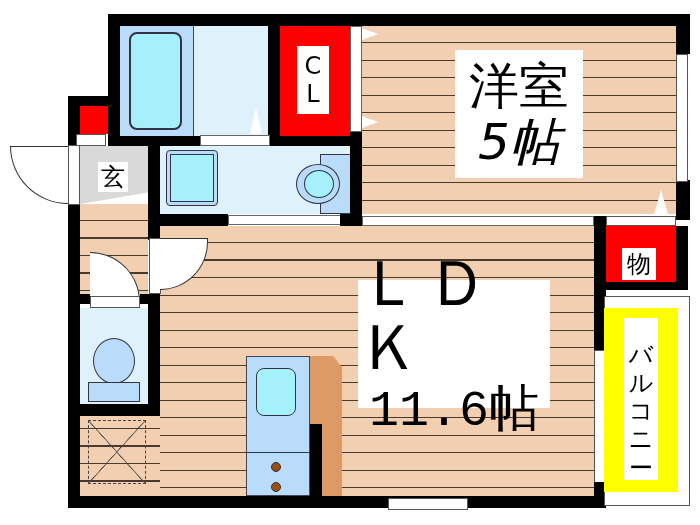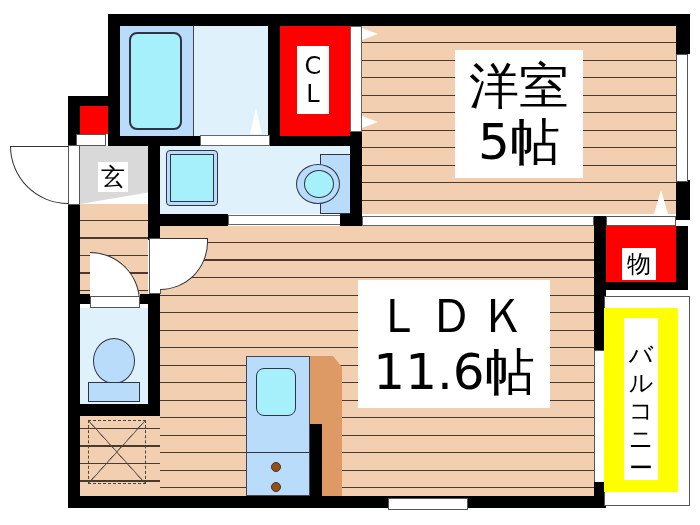--- a/index.html
+++ b/index.html
@@ -18,21 +18,21 @@
 <div class="wall" style="left:676px;top:14px;width:14px;height:40px;"></div>
 <div class="wall" style="left:676px;top:180px;width:14px;height:40px;"></div>
 <div class="wall" style="left:108px;top:14px;width:12px;height:136px;"></div>
 <div class="wall" style="left:68px;top:96px;width:52px;height:12px;"></div>
 <div class="wall" style="left:68px;top:96px;width:12px;height:410px;"></div>
 <div class="wall" style="left:68px;top:496px;width:530px;height:12px;"></div>
 
 <div class="floor" style="left:362px;top:26px;width:314px;height:188px;"></div>
 <div class="label-box" style="left:455px;top:50px;width:128px;height:128px;text-align:center;">
   <span style="font-size:50px;">洋室</span>
-  <span style="font-size:50px;margin-top:6px;">5帖</span>
+  <span style="font-size:50px;margin-top:6px;font-style:italic;">5帖</span>
 </div>
 
 <div class="window" style="left:676px;top:54px;width:10px;height:126px;"></div>
 
 <div class="wall" style="left:268px;top:26px;width:12px;height:122px;"></div>
 <div class="abs" style="left:280px;top:26px;width:70px;height:110px;background:#ff0000;"></div>
 <div class="label-box" style="left:297px;top:46px;width:32px;height:68px;font-size:24px;">
   <span>C</span>
   <span style="margin-top:4px;">L</span>
 </div>
@@ -94,22 +94,22 @@
 
 <div class="abs" style="left:246px;top:356px;width:64px;height:140px;background:#b8dcfa;border:1px solid #445;"></div>
 <div class="abs" style="left:256px;top:368px;width:40px;height:48px;background:#a6f0fb;border:1.5px solid #334;border-radius:8px;"></div>
 <div class="abs" style="left:246px;top:452px;width:64px;height:1px;background:#334;"></div>
 <div class="abs" style="left:271px;top:462px;width:10px;height:10px;background:#9a4f12;border:1px solid #333;border-radius:50%;"></div>
 <div class="abs" style="left:271px;top:482px;width:10px;height:10px;background:#9a4f12;border:1px solid #333;border-radius:50%;"></div>
 <div class="abs" style="left:310px;top:356px;width:32px;height:140px;background:#dd9a65;clip-path:polygon(0 0,72% 0,100% 8%,100% 100%,0 100%);"></div>
 <div class="wall" style="left:310px;top:424px;width:12px;height:72px;"></div>
 
 <div class="label-box" style="left:358px;top:280px;width:192px;height:128px;">
-  <span style="font-size:48px;letter-spacing:4px;">ＬＤＫ</span>
-  <span style="font-size:50px;margin-top:8px;">11.6帖</span>
+  <span style="font-size:64px;letter-spacing:4px;">ＬＤＫ</span>
+  <span style="font-size:50px;margin-top:8px;font-family:Liberation Mono, monospace;">11.6帖</span>
 </div>
 
 <div class="window" style="left:388px;top:498px;width:78px;height:10px;"></div>
 
 <div class="wall" style="left:594px;top:216px;width:12px;height:134px;"></div>
 <div class="window" style="left:594px;top:350px;width:10px;height:132px;"></div>
 <div class="wall" style="left:594px;top:482px;width:12px;height:26px;"></div>
 
 <div class="abs" style="left:606px;top:216px;width:70px;height:10px;background:#fff;border:1px solid #555;"></div>
 <div class="abs" style="left:654px;top:190px;width:0;height:0;border-left:7px solid transparent;border-right:7px solid transparent;border-bottom:24px solid #fff;"></div>

